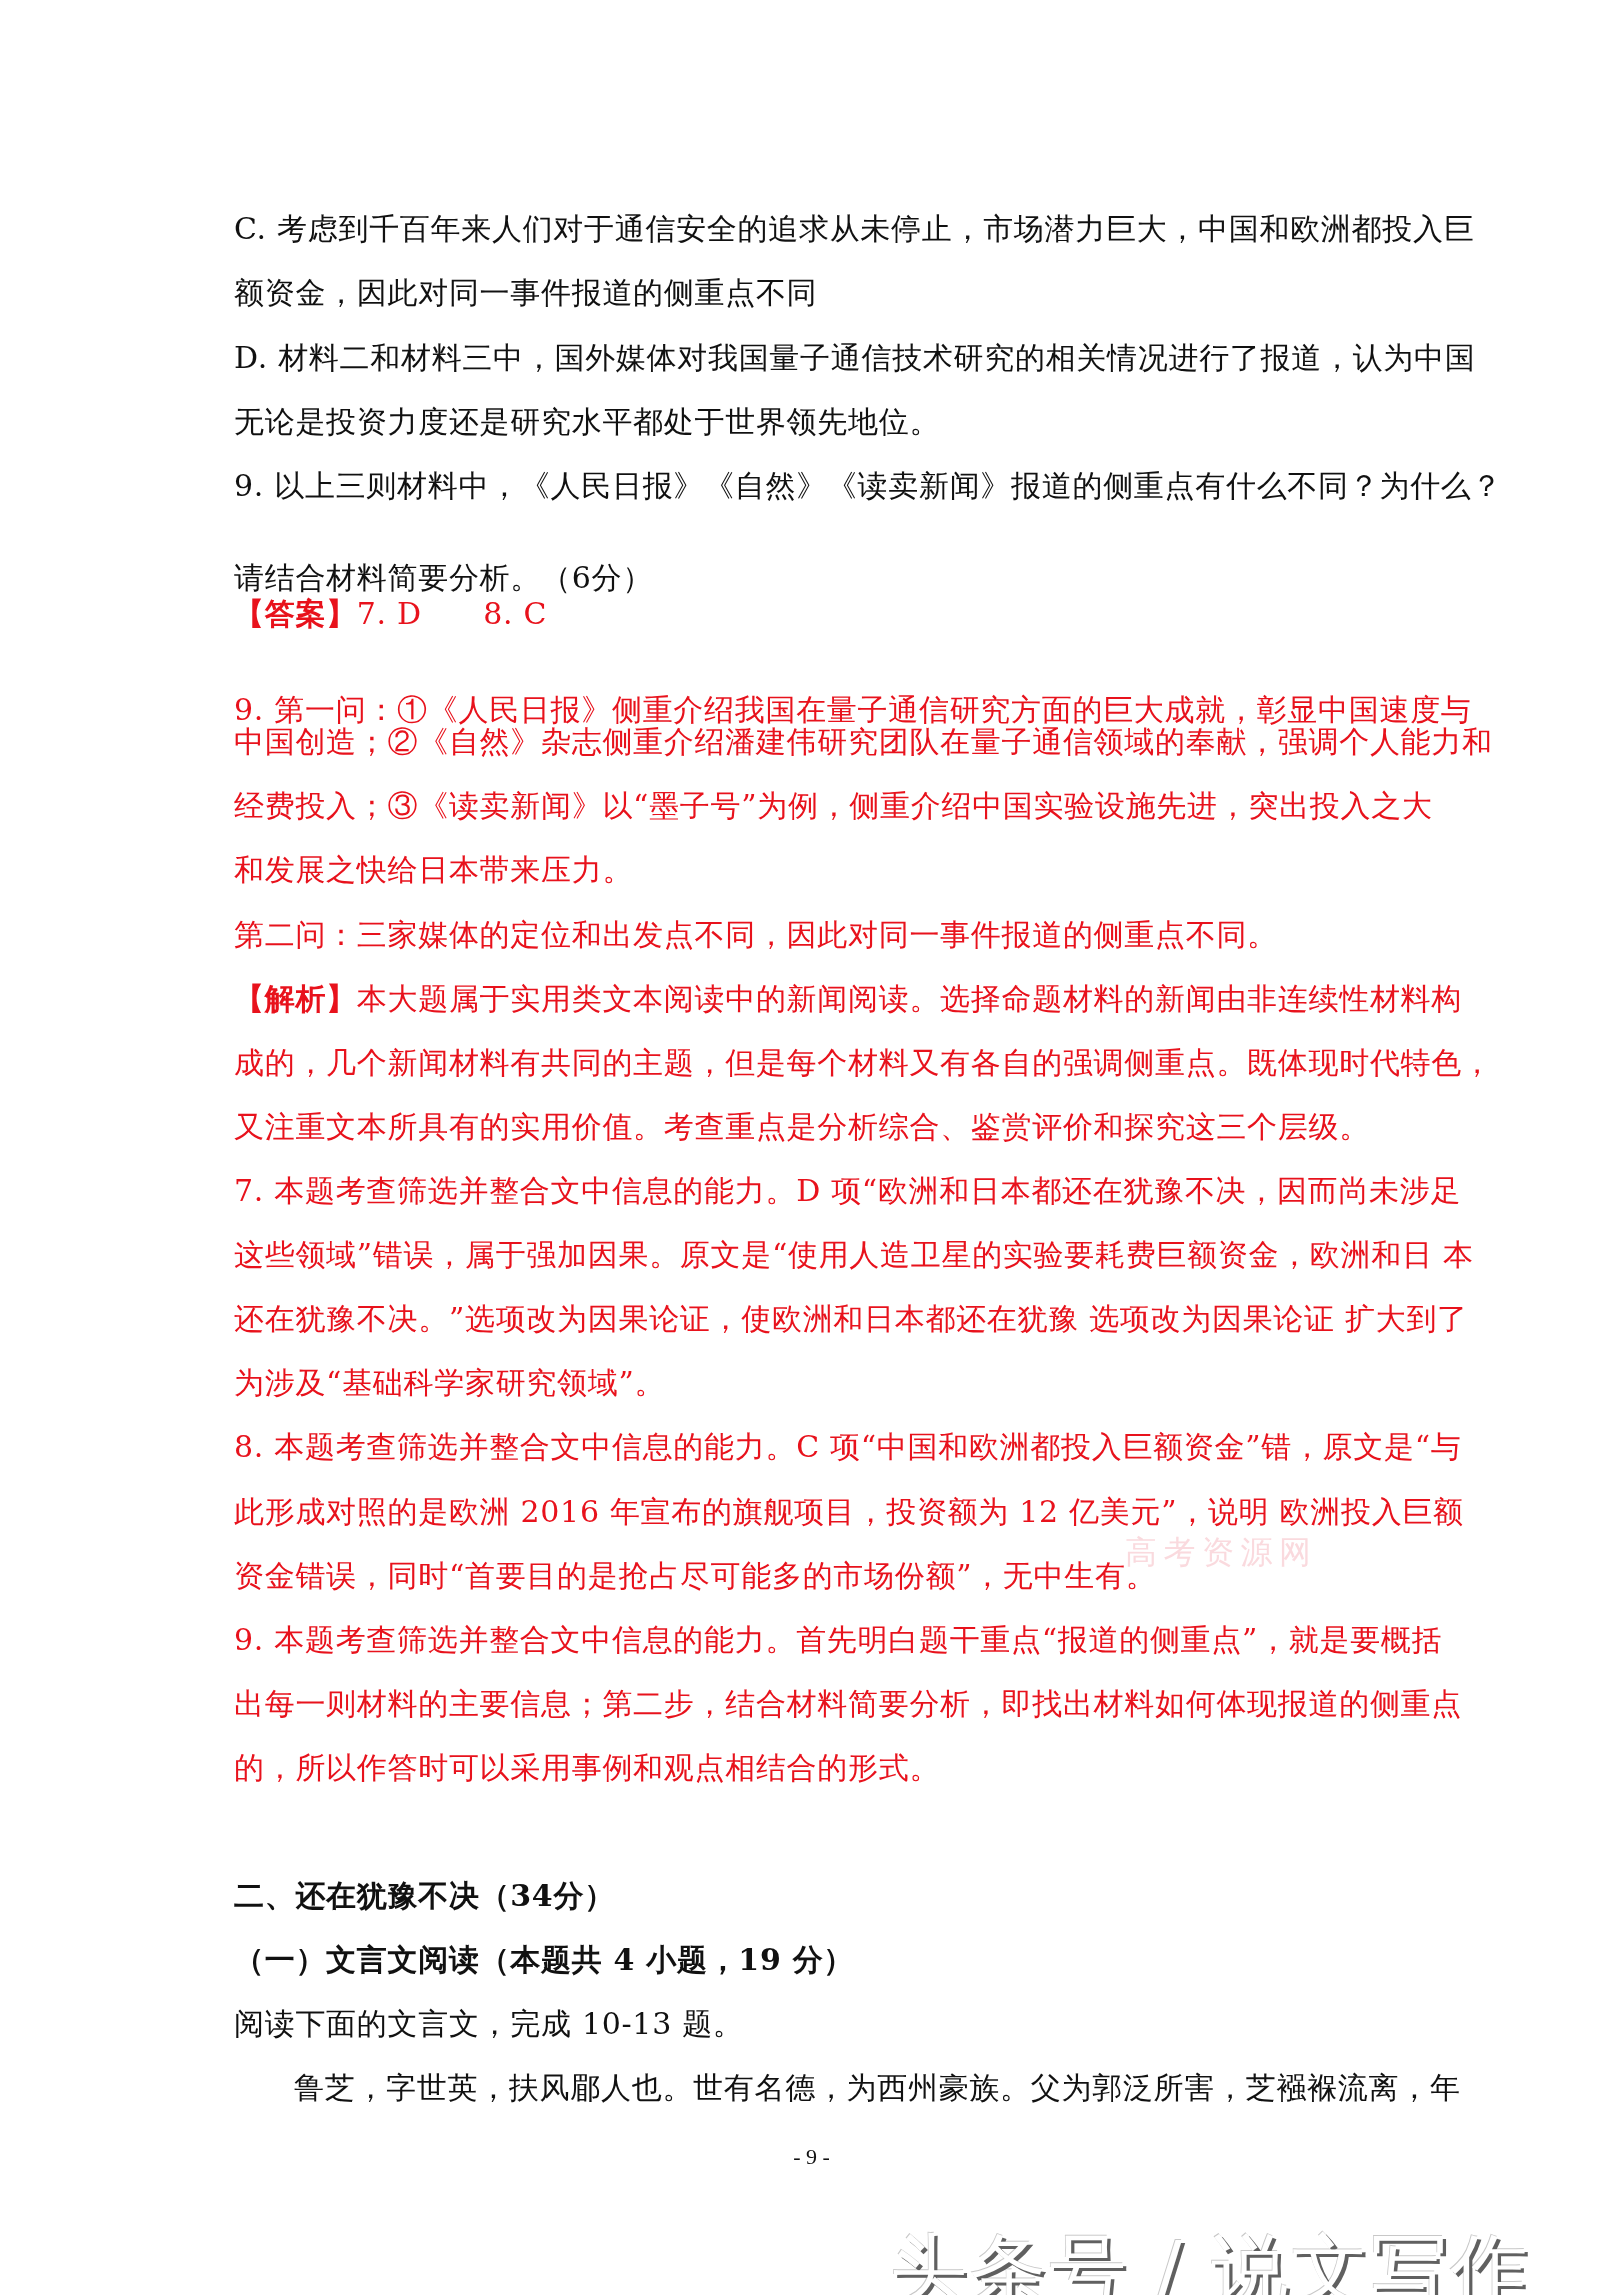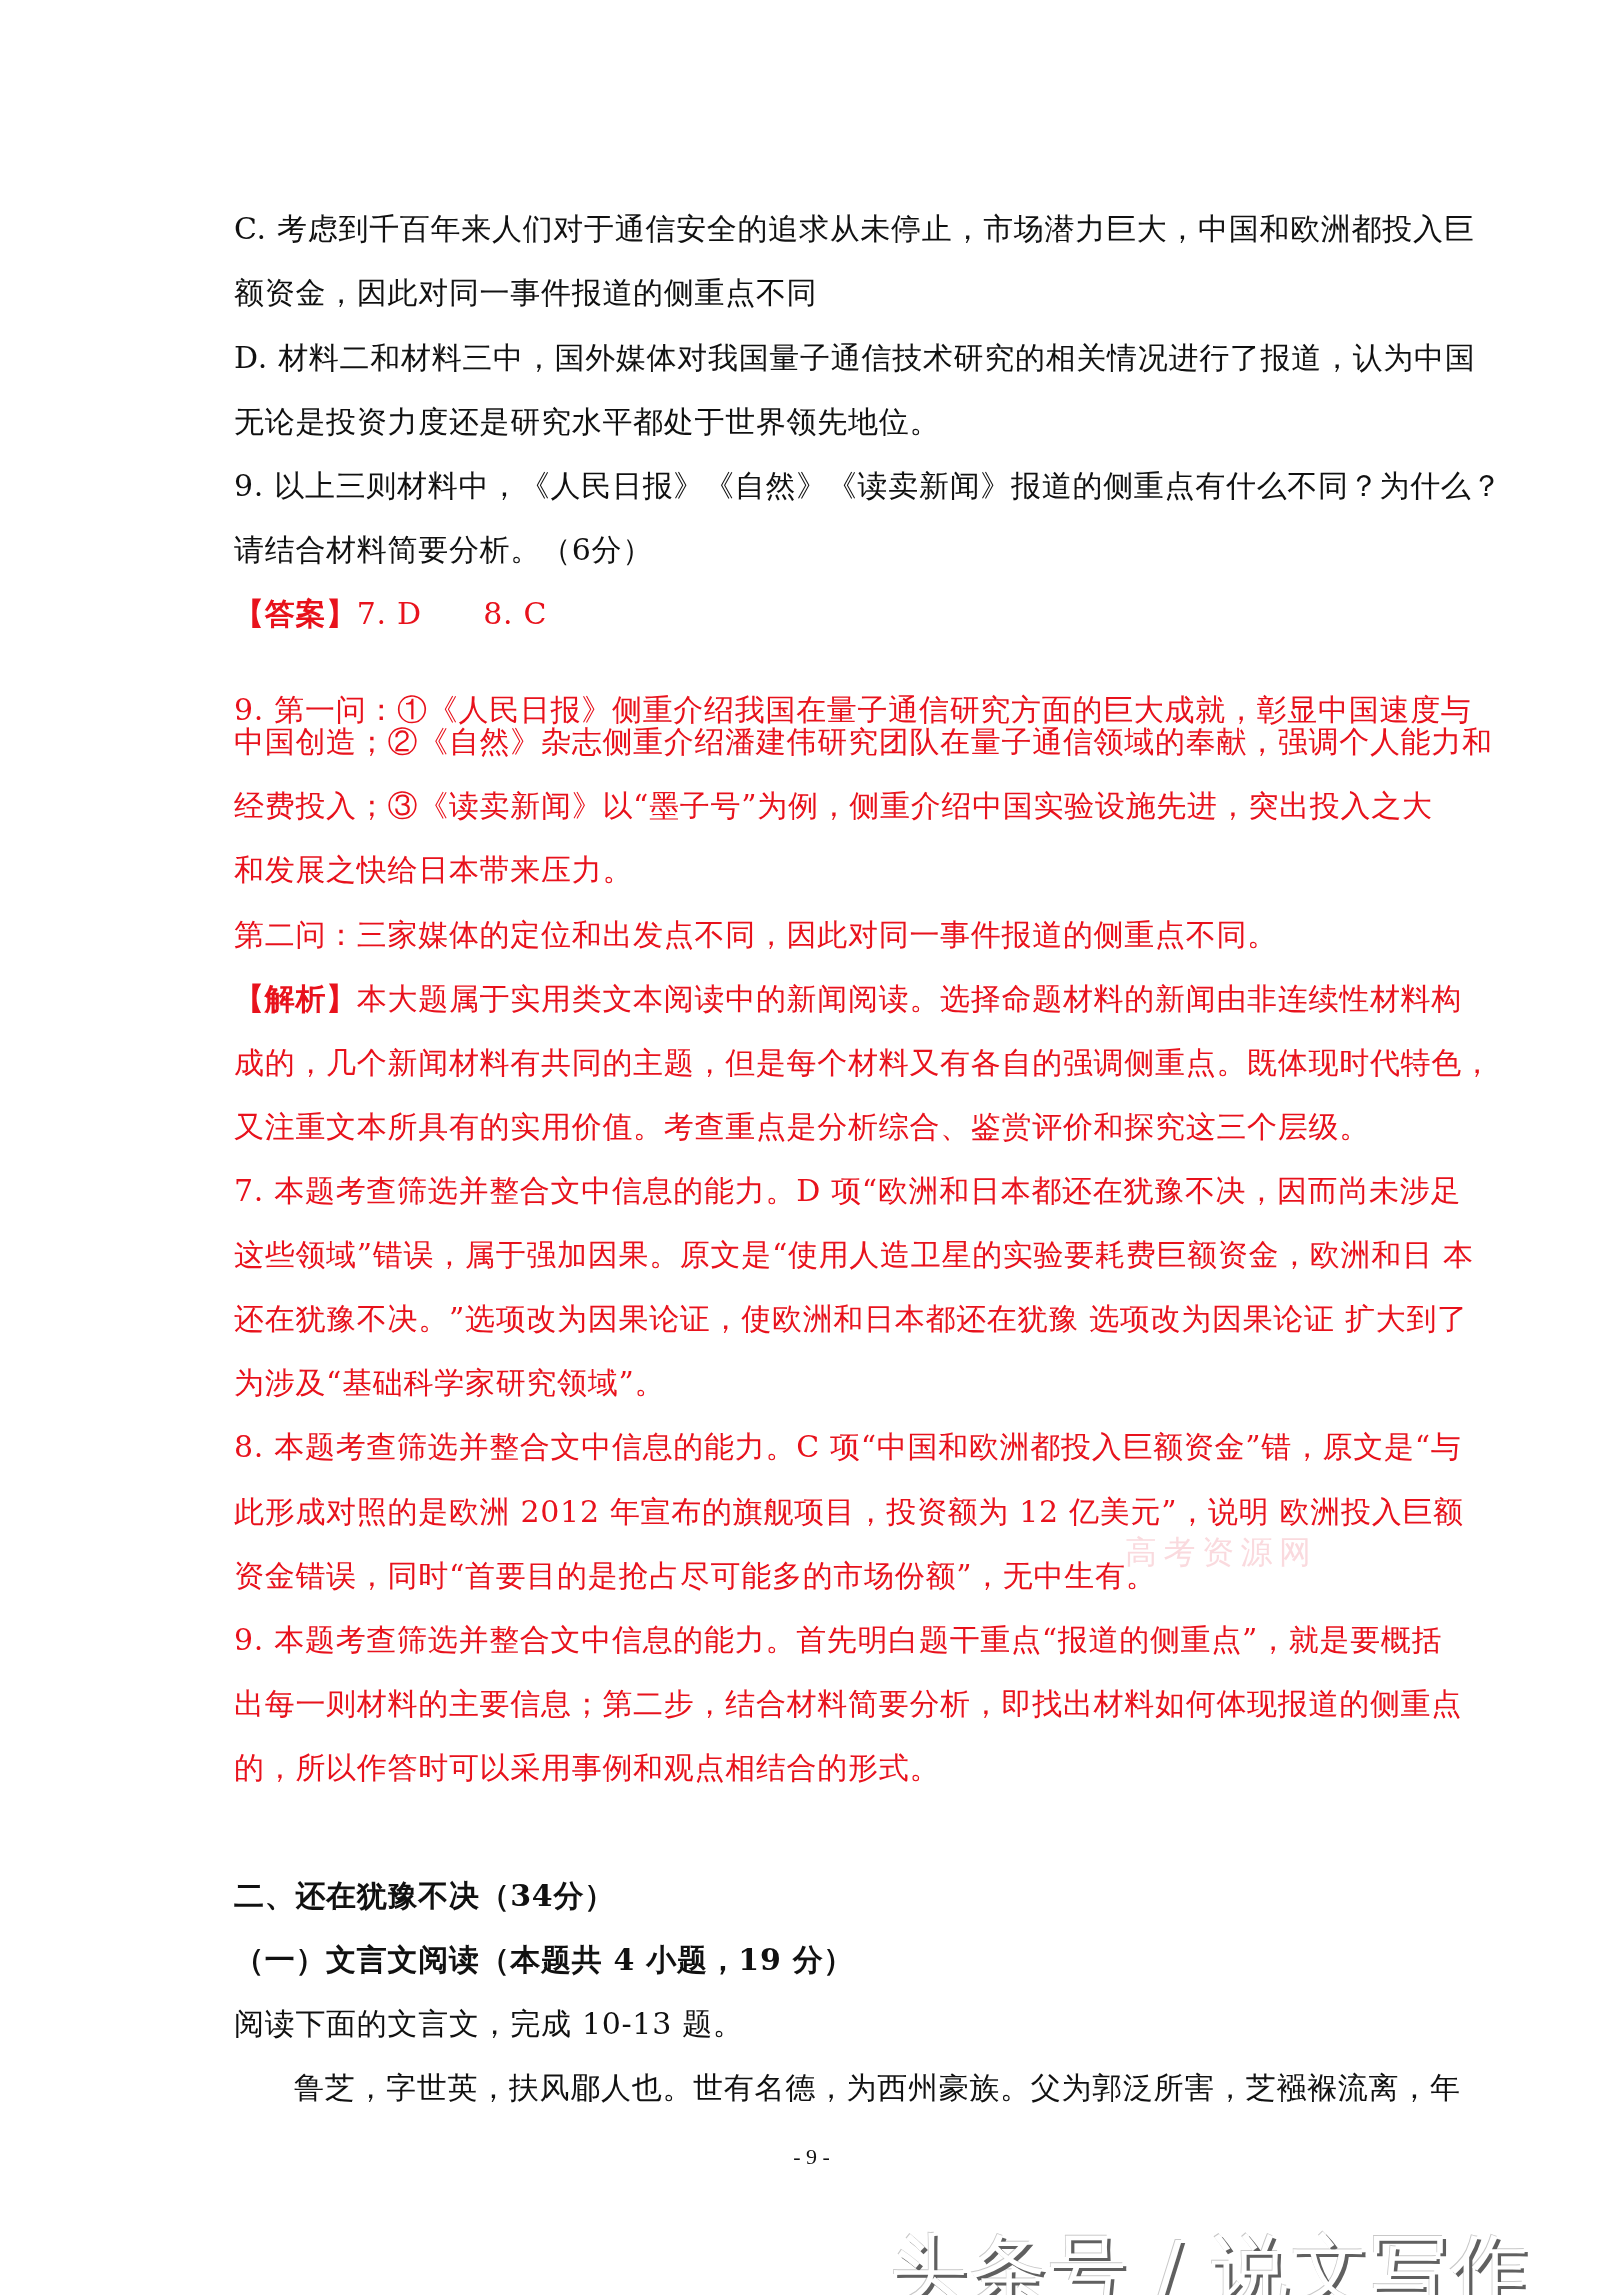--- a/index.html
+++ b/index.html
@@ -16,21 +16,21 @@
 </head>
 <body>
 
 <div>
   <div class="line" style="top:209px">C. 考虑到千百年来人们对于通信安全的追求从未停止，市场潜力巨大，中国和欧洲都投入巨</div>
   <div class="line" style="top:273px">额资金，因此对同一事件报道的侧重点不同</div>
   <div class="line" style="top:338px">D. 材料二和材料三中，国外媒体对我国量子通信技术研究的相关情况进行了报道，认为中国</div>
   <div class="line" style="top:402px">无论是投资力度还是研究水平都处于世界领先地位。</div>
 
   <div class="line" style="top:466px">9. 以上三则材料中，《人民日报》《自然》《读卖新闻》报道的侧重点有什么不同？为什么？</div>
-  <div class="line" style="top:530px">请结合材料简要分析。（6分）</div>
+  <div class="line" style="top:558px">请结合材料简要分析。（6分）</div>
 
   <div class="line red" style="top:594px">
     <span class="bold">【答案】</span><span>7. D　　8. C</span>
   </div>
   <div class="line red" style="top:690px">9. 第一问：①《人民日报》侧重介绍我国在量子通信研究方面的巨大成就，彰显中国速度与</div>
   <div class="line red" style="top:722px">中国创造；②《自然》杂志侧重介绍潘建伟研究团队在量子通信领域的奉献，强调个人能力和</div>
   <div class="line red" style="top:786px">经费投入；③《读卖新闻》以“墨子号”为例，侧重介绍中国实验设施先进，突出投入之大</div>
   <div class="line red" style="top:850px">和发展之快给日本带来压力。</div>
   <div class="line red" style="top:915px">第二问：三家媒体的定位和出发点不同，因此对同一事件报道的侧重点不同。</div>
 
@@ -39,21 +39,21 @@
   </div>
   <div class="line red" style="top:1043px">成的，几个新闻材料有共同的主题，但是每个材料又有各自的强调侧重点。既体现时代特色，</div>
   <div class="line red" style="top:1107px">又注重文本所具有的实用价值。考查重点是分析综合、鉴赏评价和探究这三个层级。</div>
 
   <div class="line red" style="top:1171px">7. 本题考查筛选并整合文中信息的能力。D 项“欧洲和日本都还在犹豫不决，因而尚未涉足</div>
   <div class="line red" style="top:1235px">这些领域”错误，属于强加因果。原文是“使用人造卫星的实验要耗费巨额资金，欧洲和日 本</div>
   <div class="line red" style="top:1299px">还在犹豫不决。”选项改为因果论证，使欧洲和日本都还在犹豫 选项改为因果论证 扩大到了</div>
   <div class="line red" style="top:1363px">为涉及“基础科学家研究领域”。</div>
 
   <div class="line red" style="top:1427px">8. 本题考查筛选并整合文中信息的能力。C 项“中国和欧洲都投入巨额资金”错，原文是“与</div>
-  <div class="line red" style="top:1492px">此形成对照的是欧洲 2012 年宣布的旗舰项目，投资额为 12 亿美元”，说明 欧洲投入巨额</div>
+  <div class="line red" style="top:1492px">此形成对照的是欧洲 2016 年宣布的旗舰项目，投资额为 12 亿美元”，说明 欧洲投入巨额</div>
   <div class="line red" style="top:1556px">资金错误，同时“首要目的是抢占尽可能多的市场份额”，无中生有。</div>
 
   <div class="line red" style="top:1620px">9. 本题考查筛选并整合文中信息的能力。首先明白题干重点“报道的侧重点”，就是要概括</div>
   <div class="line red" style="top:1684px">出每一则材料的主要信息；第二步，结合材料简要分析，即找出材料如何体现报道的侧重点</div>
   <div class="line red" style="top:1748px">的，所以作答时可以采用事例和观点相结合的形式。</div>
 
   <div class="line bold" style="top:1876px">二、还在犹豫不决（34分）</div>
   <div class="line bold" style="top:1940px">（一）文言文阅读（本题共 4 小题，19 分）</div>
   <div class="line" style="top:2004px">阅读下面的文言文，完成 10-13 题。</div>
   <div class="line" style="top:2068px; left:294px">鲁芝，字世英，扶风郿人也。世有名德，为西州豪族。父为郭泛所害，芝襁褓流离，年</div>

